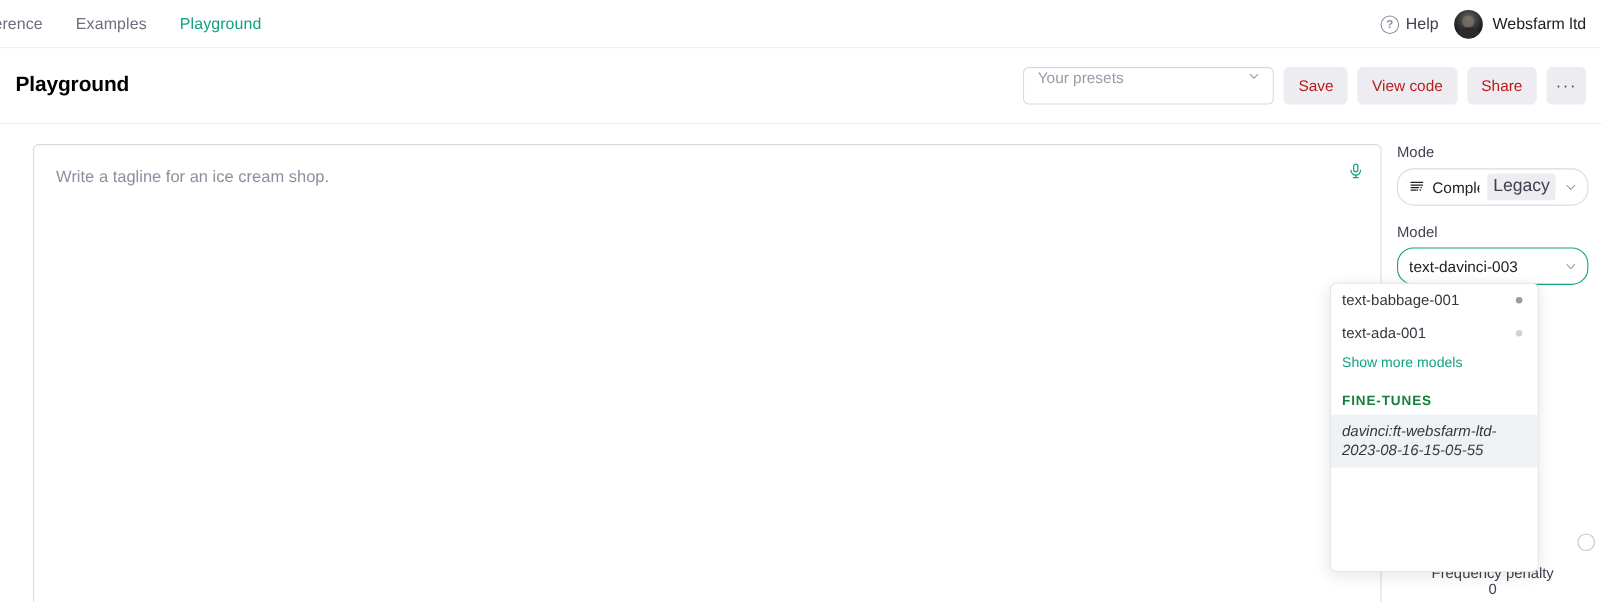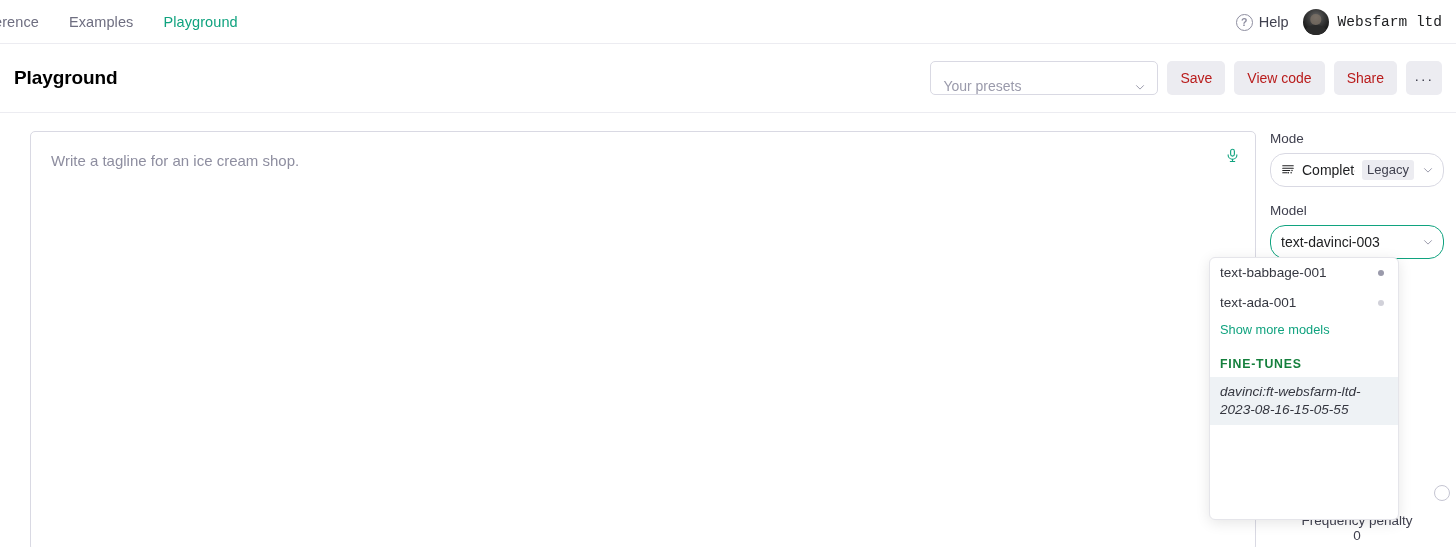--- a/index.html
+++ b/index.html
@@ -63,21 +63,20 @@
     font-size: 10.5px;
     color: #8e8ea0;
     line-height: 1;
     font-weight: 600;
   }
   .user-chip {
     display: flex;
     align-items: center;
     gap: 9px;
     cursor: pointer;
-    font-family: Liberation Mono, monospace;
   }
   .avatar {
     width: 26px; height: 26px;
     border-radius: 50%;
     background: radial-gradient(circle at 50% 32%, #6a6a6a 0%, #3a3a3a 38%, #161616 72%, #0a0a0a 100%);
     position: relative;
     overflow: hidden;
     flex: none;
   }
   .avatar::before {
@@ -128,21 +127,21 @@
     align-items: center;
     gap: 9px;
   }
   .preset-select {
     width: 228px;
     height: 34px;
     border: 1px solid #d9d9e3;
     border-radius: 5px;
     background: #fff;
     display: flex;
-    align-items: flex-end;
+    align-items: flex-start;
     padding: 0 10px 0 12px;
     cursor: pointer;
   }
   .preset-placeholder {
     font-size: 14px;
     color: #9a9aab;
     flex: 1;
   }
   .btn {
     height: 34px;
@@ -227,21 +226,21 @@
     border: 1.5px solid #10a37f;
   }
   .select-text {
     font-size: 14px;
     color: #202123;
     flex: 1;
     white-space: nowrap;
     overflow: hidden;
   }
   .legacy-badge {
-    font-size: 13px;
+    font-size: 16px;
     color: #40414f;
     background: #ececf1;
     border-radius: 3px;
     padding: 2px 5px;
     line-height: 1.2;
     white-space: nowrap;
   }
   .mode-icon {
     width: 14px; height: 14px; flex: none;
   }

